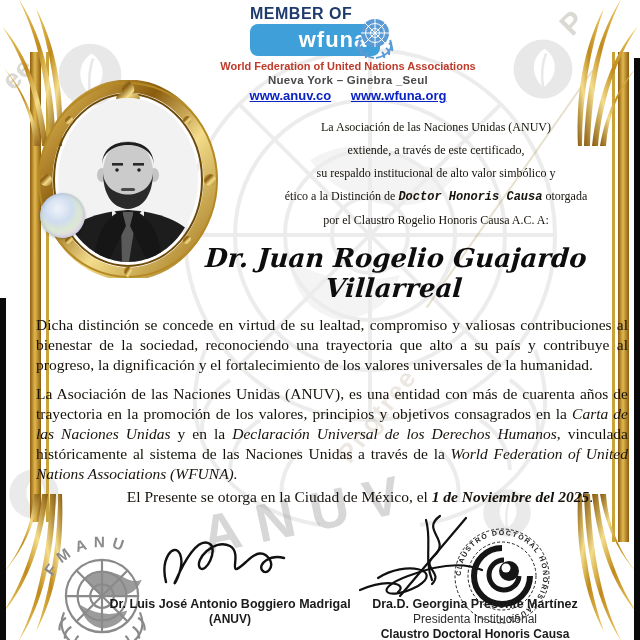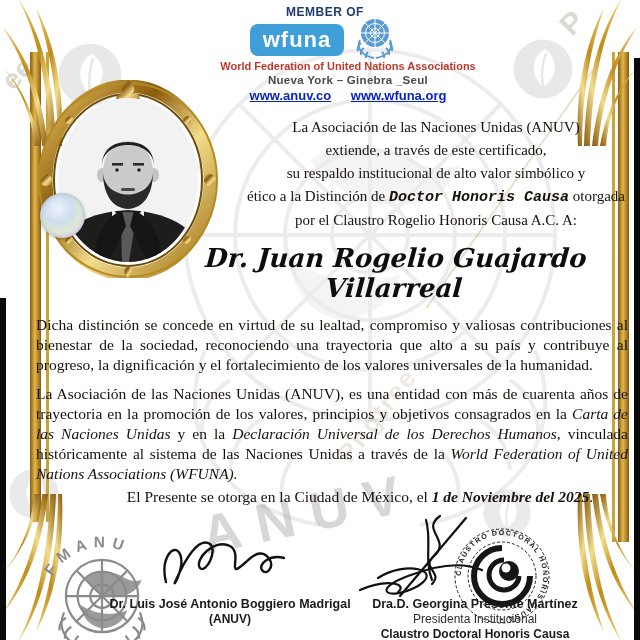--- a/index.html
+++ b/index.html
@@ -9,34 +9,34 @@
   
   .wm{pointer-events:none;}
   .wm-anuv{font-family:"Liberation Sans",sans-serif;font-weight:bold;font-size:54px;
            letter-spacing:16px;color:rgba(140,140,140,.35);transform:rotate(-12deg);}
   .wm-png{font-family:"Liberation Sans",sans-serif;font-weight:bold;color:rgba(190,185,175,.55);}
   
   .gbar{background:linear-gradient(90deg,#8a5c0e,#e2b84e 45%,#8a5c0e);}
   .gthin{background:#c9a43a;}
   .edge-black{background:#0a0a0a;}
   
-  .memberof{font-family:"Liberation Sans",sans-serif;font-weight:bold;font-size:12px;
-            letter-spacing:.5px;color:#1f3b6e;text-align:center;}
+  .memberof{font-family:"Liberation Sans",sans-serif;font-weight:bold;font-size:16px;
+            letter-spacing:.5px;color:#1f3b6e;text-align:left;}
   .wfuna-box{background:#3f9fd8;border-radius:8px;color:#fff;display:flex;align-items:center;
              justify-content:center;font-family:"Liberation Sans",sans-serif;font-weight:bold;
-             font-size:22px;letter-spacing:1px;}
+             font-size:22px;letter-spacing:1px;padding-left:36px;}
   .fedname{font-family:"Liberation Sans",sans-serif;font-size:11px;font-weight:600;
            color:#bf3a2b;text-align:center;}
   .cities{font-family:"Liberation Sans",sans-serif;font-size:11.5px;font-weight:600;
           color:#4a4a4a;text-align:center;letter-spacing:.3px;}
   .links{font-family:"Liberation Sans",sans-serif;font-size:13px;font-weight:bold;
          color:#0a23c4;text-align:center;}
   .links span{text-decoration:underline;cursor:pointer;margin:0 8px;}
   
-  .intro{font-size:15px;line-height:23px;text-align:center;color:#16120b;}
+  .intro{font-size:12px;line-height:23px;text-align:center;color:#16120b;}
   .para{font-size:15.5px;line-height:20px;text-align:justify;color:#16120b;}
   .date-line{font-size:15.5px;text-align:center;color:#16120b;}
   .recipient{font-family:"DejaVu Serif",serif;font-style:italic;font-weight:bold;
              font-size:26px;text-align:center;color:#0d0d0d;transform:skewX(-4deg);}
   em.hc{font-weight:bold;font-style:italic;font-family:Liberation Mono, monospace;}
   em.it{font-style:italic;}
   em.dt{font-style:italic;font-weight:600;}
   
   .sig-block{font-family:"Liberation Sans",sans-serif;text-align:center;}
   .sig-name{font-size:12.5px;font-weight:bold;color:#1a1a1a;line-height:15px;}

